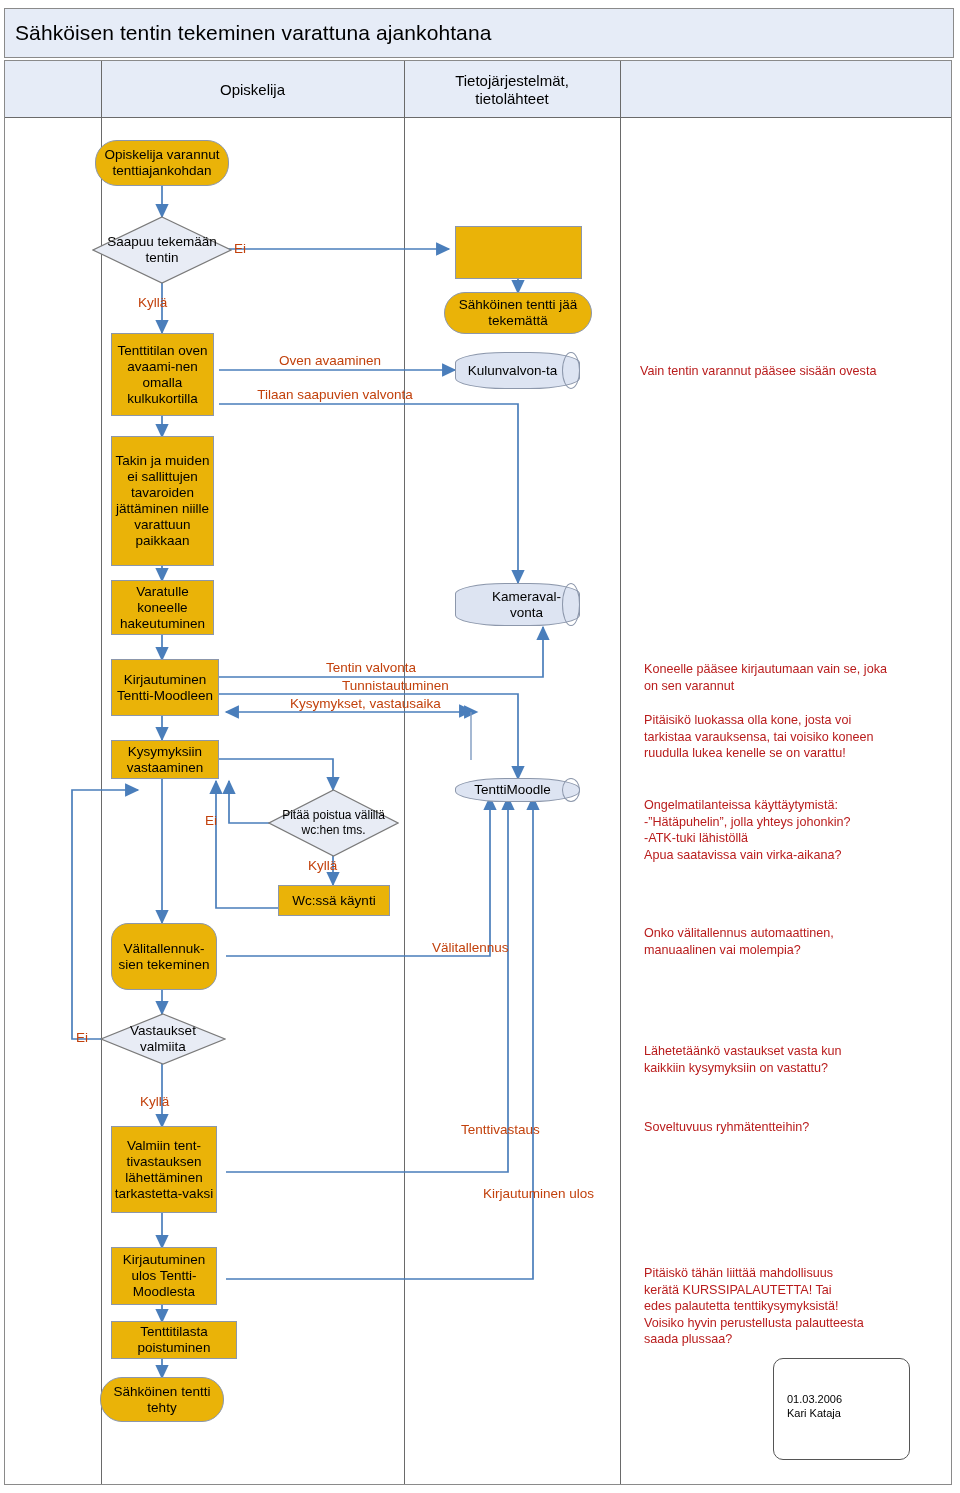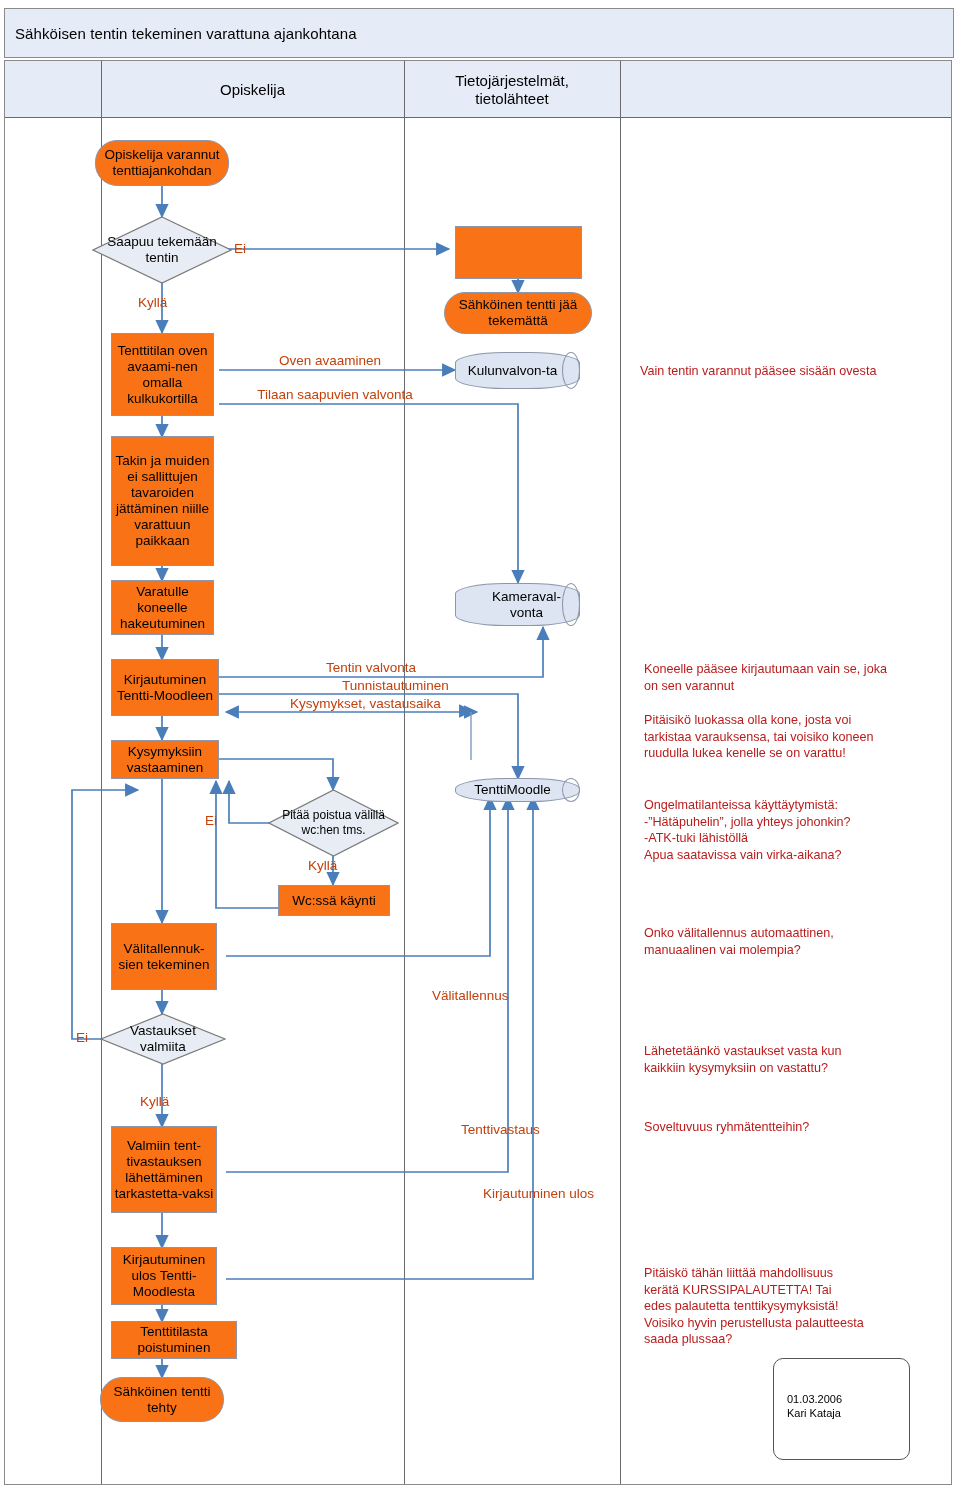--- a/index.html
+++ b/index.html
@@ -9,41 +9,41 @@
     color:#000;
   }
   
   #page{position:absolute;left:0;top:0;width:960px;height:1493px;}
 
   .title-bar{
     position:absolute;left:4px;top:8px;width:948px;height:48px;
     background:#e6ecf7;border:1px solid #8a8a8a;
     display:flex;align-items:center;
   }
-  .title-bar span{font-size:15px;padding-left:10px;letter-spacing:.1px;}
+  .title-bar span{font-size:21px;padding-left:10px;letter-spacing:.1px;}
 
   .grid-outer{
     position:absolute;left:4px;top:60px;width:948px;height:1425px;
     border:1px solid #8a8a8a;box-sizing:border-box;background:#fff;
   }
   .head-row{
     position:absolute;left:0;top:0;width:946px;height:57px;
     background:#e6ecf7;border-bottom:1px solid #6a6a6a;box-sizing:border-box;
   }
   .head-cell{
     position:absolute;top:0;height:57px;
     display:flex;align-items:center;justify-content:center;text-align:center;
     font-size:15px;line-height:18px;box-sizing:border-box;
   }
   .vline{position:absolute;width:1px;background:#6a6a6a;top:0;bottom:0;}
 
   
   .node{
     position:absolute;box-sizing:border-box;
-    background:#f97316;border:1px solid #8c97ab;
+    background:#eab308;border:1px solid #8c97ab;
     display:flex;align-items:center;justify-content:center;text-align:center;
     font-size:13.5px;line-height:16px;color:#000;
   }
   .node.term{border-radius:22px;}
   .node.plain{}
   .diamond{
     position:absolute;box-sizing:border-box;
     display:flex;align-items:center;justify-content:center;text-align:center;
     font-size:13.5px;line-height:16px;color:#000;
   }
@@ -216,21 +216,21 @@
     <svg class="dshape" viewBox="0 0 131 68" preserveAspectRatio="none">
       <polygon points="65.5,1 130,34 65.5,67 1,34" fill="#e8ecf5" stroke="#7a7a7a" stroke-width="1.2"></polygon>
     </svg>
     <span class="dtext" style="font-size:12px;line-height:15px;">Pitää poistua välillä wc:hen tms.</span>
   </div>
 
   <div class="node plain" style="left:278px;top:885px;width:112px;height:31px;">
     <span>Wc:ssä käynti</span>
   </div>
 
-  <div class="node plain" style="left:111px;top:923px;width:106px;height:67px;">
+  <div class="node plain" style="left:111px;top:923px;width:106px;height:67px;border-radius:17px;">
     <span>Välitallennuk-sien tekeminen</span>
   </div>
 
   <div class="diamond" style="left:100px;top:1013px;width:126px;height:52px;">
     <svg class="dshape" viewBox="0 0 126 52" preserveAspectRatio="none">
       <polygon points="63,1 125,26 63,51 1,26" fill="#e8ecf5" stroke="#7a7a7a" stroke-width="1.2"></polygon>
     </svg>
     <span class="dtext">Vastaukset valmiita</span>
   </div>
 
@@ -274,21 +274,21 @@
   <div class="lbl" style="left:138px;top:295px;">Kyllä</div>
   <div class="lbl" style="left:279px;top:353px;">Oven avaaminen</div>
   <div class="lbl ctr" style="left:240px;top:387px;width:190px;white-space:normal;text-align:center;">Tilaan saapuvien valvonta</div>
   <div class="lbl" style="left:326px;top:660px;">Tentin valvonta</div>
   <div class="lbl" style="left:342px;top:678px;">Tunnistautuminen</div>
   <div class="lbl" style="left:290px;top:696px;">Kysymykset, vastausaika</div>
   <div class="lbl" style="left:205px;top:813px;">Ei</div>
   <div class="lbl" style="left:308px;top:858px;">Kyllä</div>
   <div class="lbl" style="left:76px;top:1030px;">Ei</div>
   <div class="lbl" style="left:140px;top:1094px;">Kyllä</div>
-  <div class="lbl" style="left:432px;top:940px;margin-top:48px;">Välitallennus</div>
+  <div class="lbl" style="left:432px;top:940px;">Välitallennus</div>
   <div class="lbl" style="left:461px;top:1122px;">Tenttivastaus</div>
   <div class="lbl" style="left:483px;top:1186px;">Kirjautuminen ulos</div>
 
   <div class="cmt" style="left:640px;top:363px;width:300px;">Vain tentin varannut pääsee sisään ovesta</div>
   <div class="cmt" style="left:644px;top:661px;width:300px;">Koneelle pääsee kirjautumaan vain se, joka
 on  sen varannut</div>
   <div class="cmt" style="left:644px;top:712px;width:310px;">Pitäisikö luokassa olla kone, josta voi
 tarkistaa varauksensa, tai voisiko koneen
 ruudulla lukea kenelle se on varattu!</div>
   <div class="cmt" style="left:644px;top:797px;width:310px;">Ongelmatilanteissa käyttäytymistä:

